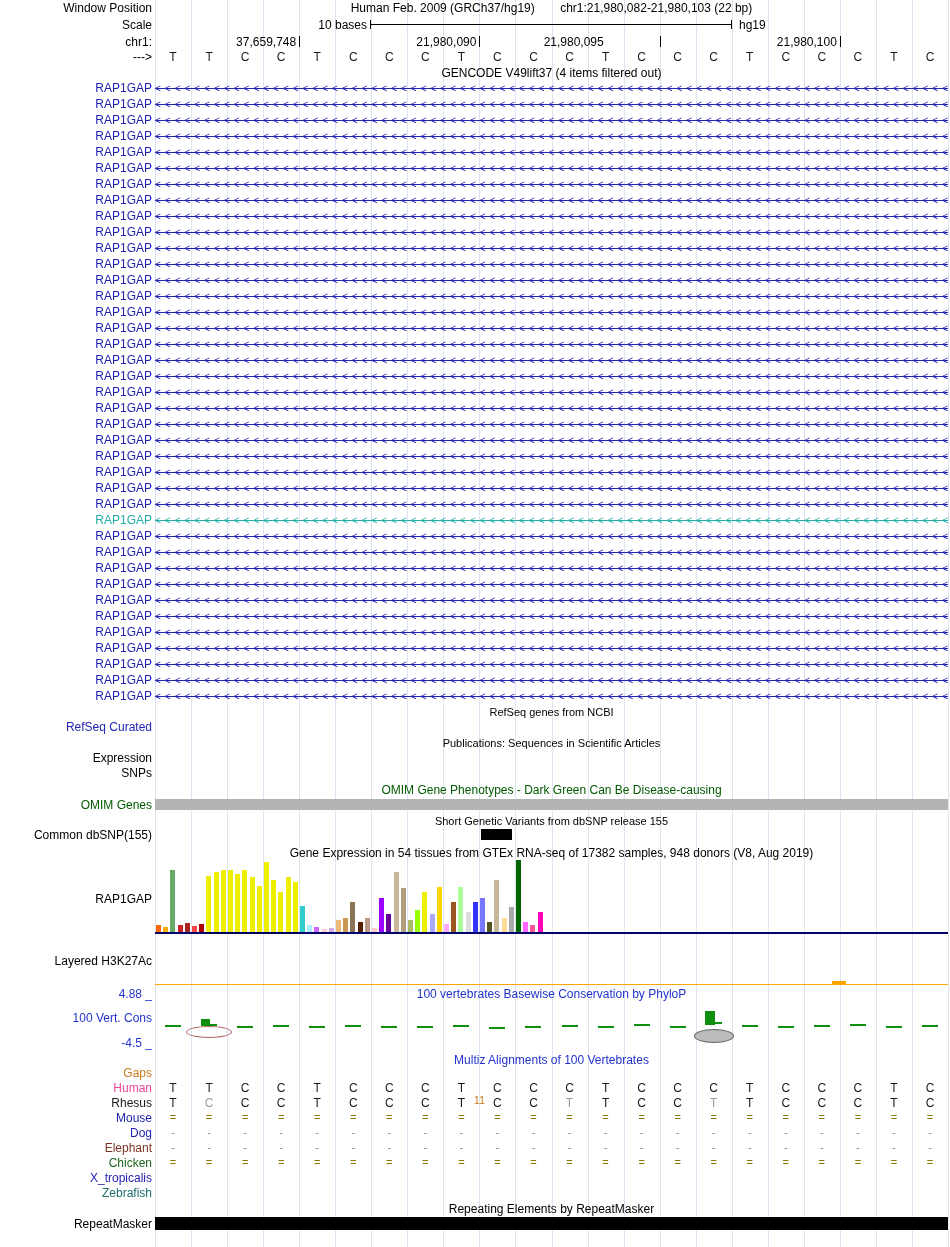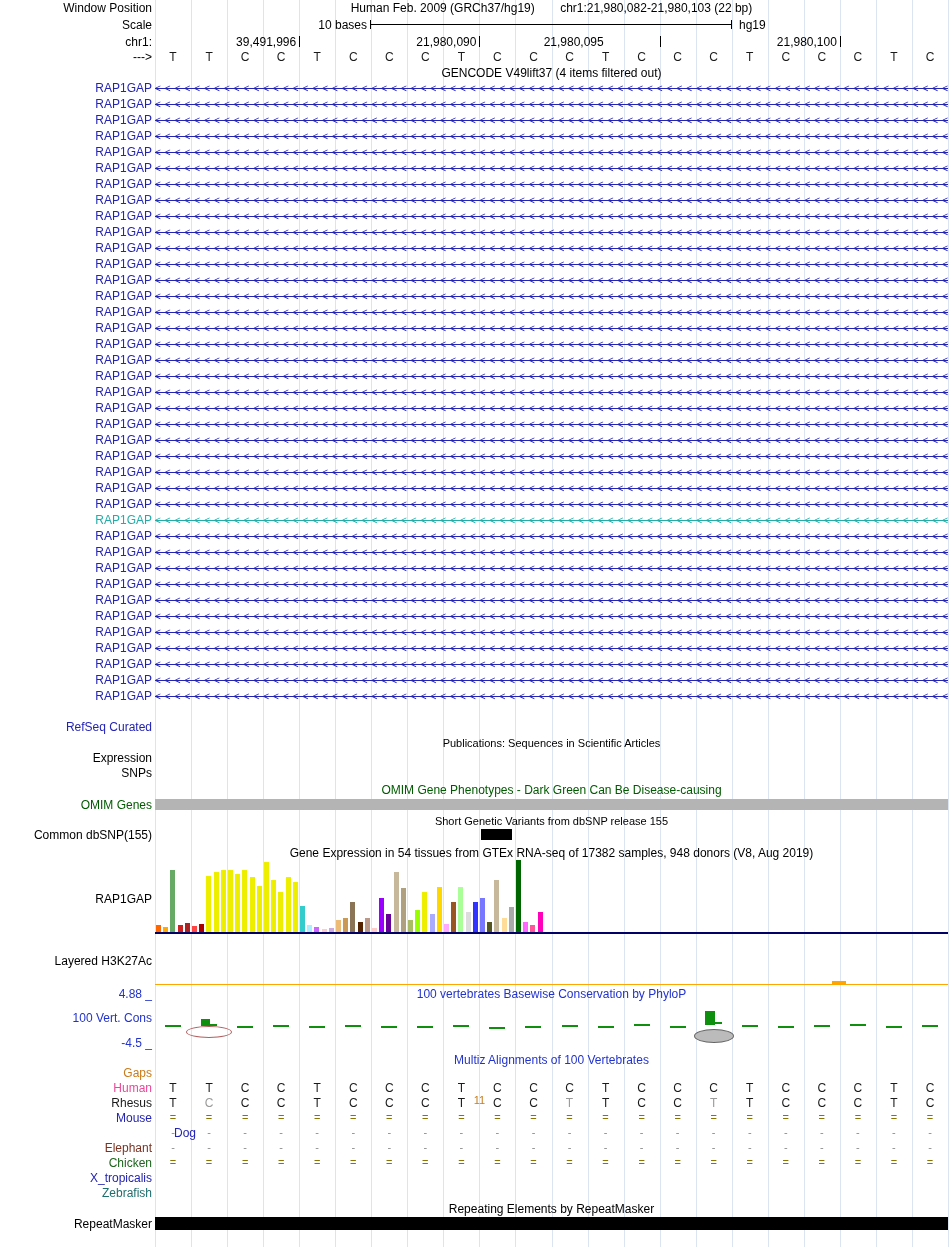--- a/index.html
+++ b/index.html
@@ -29,20 +29,21 @@
   <div class="abs" style="left:370px;top:20px;width:1px;height:9px;background:#000"></div>
   <div class="abs" style="left:731px;top:20px;width:1px;height:9px;background:#000"></div>
   <div class="abs" style="left:739px;top:18px;font-size:12px;line-height:14px">hg19</div>
 
   <div class="lbl" style="top:35px">chr1:</div>
 
   <div class="lbl" style="top:50px">---&gt;</div>
 
   <div class="title" style="top:66px">GENCODE V49lift37 (4 items filtered out)</div>
 
+  <div class="title s" style="top:705px">RefSeq genes from NCBI</div>
   <div class="lbl" style="top:720px;color:#2323B4">RefSeq Curated</div>
 
   <div class="title s" style="top:736px">Publications: Sequences in Scientific Articles</div>
   <div class="lbl" style="top:751px">Expression</div>
   <div class="lbl" style="top:766px">SNPs</div>
 
   <div class="title" style="top:783px;color:#005A00">OMIM Gene Phenotypes - Dark Green Can Be Disease-causing</div>
   <div class="lbl" style="top:798px;color:#005A00">OMIM Genes</div>
 
   <div class="title s" style="top:814px">Short Genetic Variants from dbSNP release 155</div>
@@ -80,21 +81,21 @@
     <div style="position: absolute; z-index: 0; left: 623.591px; top: 0px; width: 1px; height: 1247px; background: rgb(220, 228, 242);"></div>
     <div style="position: absolute; z-index: 0; left: 659.636px; top: 0px; width: 1px; height: 1247px; background: rgb(220, 228, 242);"></div>
     <div style="position: absolute; z-index: 0; left: 695.682px; top: 0px; width: 1px; height: 1247px; background: rgb(220, 228, 242);"></div>
     <div style="position: absolute; z-index: 0; left: 731.727px; top: 0px; width: 1px; height: 1247px; background: rgb(220, 228, 242);"></div>
     <div style="position: absolute; z-index: 0; left: 767.773px; top: 0px; width: 1px; height: 1247px; background: rgb(220, 228, 242);"></div>
     <div style="position: absolute; z-index: 0; left: 803.818px; top: 0px; width: 1px; height: 1247px; background: rgb(220, 228, 242);"></div>
     <div style="position: absolute; z-index: 0; left: 839.864px; top: 0px; width: 1px; height: 1247px; background: rgb(220, 228, 242);"></div>
     <div style="position: absolute; z-index: 0; left: 875.909px; top: 0px; width: 1px; height: 1247px; background: rgb(220, 228, 242);"></div>
     <div style="position: absolute; z-index: 0; left: 911.955px; top: 0px; width: 1px; height: 1247px; background: rgb(220, 228, 242);"></div>
     <div style="position: absolute; z-index: 0; left: 948px; top: 0px; width: 1px; height: 1247px; background: rgb(220, 228, 242);"></div>
-    <div style="position: absolute; z-index: 2; left: 183.182px; top: 35px; width: 113px; text-align: right; font-size: 12px; line-height: 14px;">39,491,996</div>
+    <div style="position: absolute; z-index: 2; left: 183.182px; top: 35px; width: 113px; text-align: right; font-size: 12px; line-height: 14px;">37,659,748</div>
     <div style="position: absolute; z-index: 1; left: 299.182px; top: 36px; width: 1px; height: 11px; background: rgb(0, 0, 0);"></div>
     <div style="position: absolute; z-index: 2; left: 363.409px; top: 35px; width: 113px; text-align: right; font-size: 12px; line-height: 14px;">21,980,090</div>
     <div style="position: absolute; z-index: 1; left: 479.409px; top: 36px; width: 1px; height: 11px; background: rgb(0, 0, 0);"></div>
     <div style="position: absolute; z-index: 2; left: 543.636px; top: 35px; width: 113px; text-align: left; font-size: 12px; line-height: 14px;">21,980,095</div>
     <div style="position: absolute; z-index: 1; left: 659.636px; top: 36px; width: 1px; height: 11px; background: rgb(0, 0, 0);"></div>
     <div style="position: absolute; z-index: 2; left: 723.864px; top: 35px; width: 113px; text-align: right; font-size: 12px; line-height: 14px;">21,980,100</div>
     <div style="position: absolute; z-index: 1; left: 839.864px; top: 36px; width: 1px; height: 11px; background: rgb(0, 0, 0);"></div>
     <div style="position: absolute; z-index: 1; left: 155px; top: 50px; width: 36.0455px; text-align: center; font-size: 12px; line-height: 14px; color: rgb(26, 26, 26);">T</div>
     <div style="position: absolute; z-index: 1; left: 191.045px; top: 50px; width: 36.0455px; text-align: center; font-size: 12px; line-height: 14px; color: rgb(26, 26, 26);">T</div>
     <div style="position: absolute; z-index: 1; left: 227.091px; top: 50px; width: 36.0455px; text-align: center; font-size: 12px; line-height: 14px; color: rgb(26, 26, 26);">C</div>
@@ -460,21 +461,21 @@
     <div style="position: absolute; z-index: 1; left: 587.545px; top: 1111px; width: 36.0455px; text-align: center; font-size: 11px; line-height: 13px; color: rgb(139, 117, 0);">=</div>
     <div style="position: absolute; z-index: 1; left: 623.591px; top: 1111px; width: 36.0455px; text-align: center; font-size: 11px; line-height: 13px; color: rgb(139, 117, 0);">=</div>
     <div style="position: absolute; z-index: 1; left: 659.636px; top: 1111px; width: 36.0455px; text-align: center; font-size: 11px; line-height: 13px; color: rgb(139, 117, 0);">=</div>
     <div style="position: absolute; z-index: 1; left: 695.682px; top: 1111px; width: 36.0455px; text-align: center; font-size: 11px; line-height: 13px; color: rgb(139, 117, 0);">=</div>
     <div style="position: absolute; z-index: 1; left: 731.727px; top: 1111px; width: 36.0455px; text-align: center; font-size: 11px; line-height: 13px; color: rgb(139, 117, 0);">=</div>
     <div style="position: absolute; z-index: 1; left: 767.773px; top: 1111px; width: 36.0455px; text-align: center; font-size: 11px; line-height: 13px; color: rgb(139, 117, 0);">=</div>
     <div style="position: absolute; z-index: 1; left: 803.818px; top: 1111px; width: 36.0455px; text-align: center; font-size: 11px; line-height: 13px; color: rgb(139, 117, 0);">=</div>
     <div style="position: absolute; z-index: 1; left: 839.864px; top: 1111px; width: 36.0455px; text-align: center; font-size: 11px; line-height: 13px; color: rgb(139, 117, 0);">=</div>
     <div style="position: absolute; z-index: 1; left: 875.909px; top: 1111px; width: 36.0455px; text-align: center; font-size: 11px; line-height: 13px; color: rgb(139, 117, 0);">=</div>
     <div style="position: absolute; z-index: 1; left: 911.955px; top: 1111px; width: 36.0455px; text-align: center; font-size: 11px; line-height: 13px; color: rgb(139, 117, 0);">=</div>
-    <div style="position: absolute; z-index: 2; left: 0px; top: 1126px; width: 152px; text-align: right; font-size: 12px; line-height: 14px; color: rgb(35, 35, 180); padding-left: 44px;">Dog</div>
+    <div style="position: absolute; z-index: 2; left: 0px; top: 1126px; width: 152px; text-align: right; font-size: 12px; line-height: 14px; color: rgb(35, 35, 180);">Dog</div>
     <div style="position: absolute; z-index: 1; left: 155px; top: 1126px; width: 36.0455px; text-align: center; font-size: 11px; line-height: 13px; color: rgb(138, 138, 138);">-</div>
     <div style="position: absolute; z-index: 1; left: 191.045px; top: 1126px; width: 36.0455px; text-align: center; font-size: 11px; line-height: 13px; color: rgb(138, 138, 138);">-</div>
     <div style="position: absolute; z-index: 1; left: 227.091px; top: 1126px; width: 36.0455px; text-align: center; font-size: 11px; line-height: 13px; color: rgb(138, 138, 138);">-</div>
     <div style="position: absolute; z-index: 1; left: 263.136px; top: 1126px; width: 36.0455px; text-align: center; font-size: 11px; line-height: 13px; color: rgb(138, 138, 138);">-</div>
     <div style="position: absolute; z-index: 1; left: 299.182px; top: 1126px; width: 36.0455px; text-align: center; font-size: 11px; line-height: 13px; color: rgb(138, 138, 138);">-</div>
     <div style="position: absolute; z-index: 1; left: 335.227px; top: 1126px; width: 36.0455px; text-align: center; font-size: 11px; line-height: 13px; color: rgb(138, 138, 138);">-</div>
     <div style="position: absolute; z-index: 1; left: 371.273px; top: 1126px; width: 36.0455px; text-align: center; font-size: 11px; line-height: 13px; color: rgb(138, 138, 138);">-</div>
     <div style="position: absolute; z-index: 1; left: 407.318px; top: 1126px; width: 36.0455px; text-align: center; font-size: 11px; line-height: 13px; color: rgb(138, 138, 138);">-</div>
     <div style="position: absolute; z-index: 1; left: 443.364px; top: 1126px; width: 36.0455px; text-align: center; font-size: 11px; line-height: 13px; color: rgb(138, 138, 138);">-</div>
     <div style="position: absolute; z-index: 1; left: 479.409px; top: 1126px; width: 36.0455px; text-align: center; font-size: 11px; line-height: 13px; color: rgb(138, 138, 138);">-</div>

